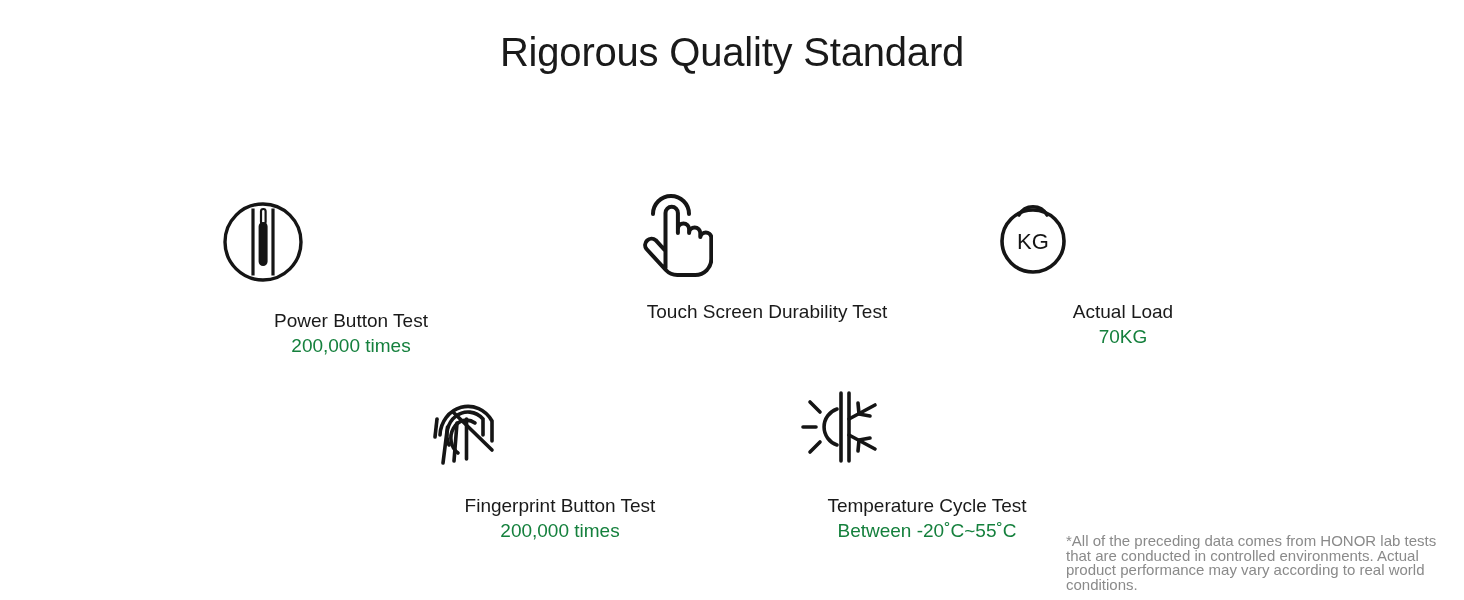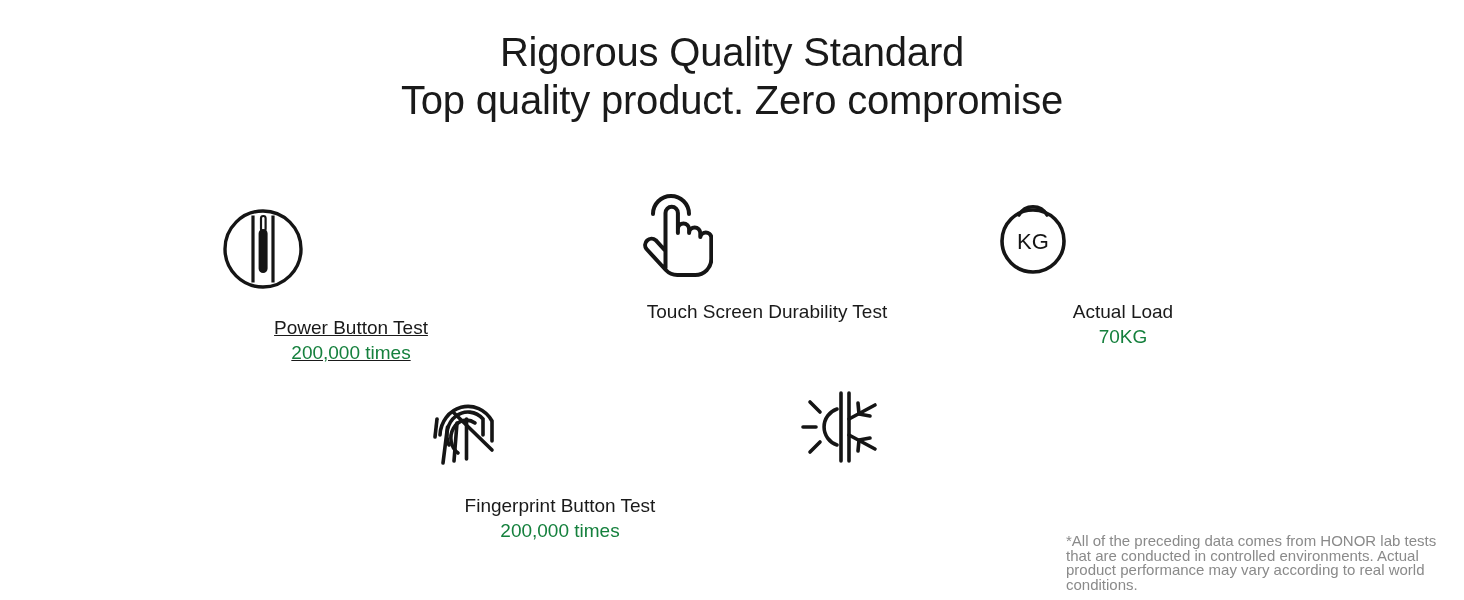--- a/index.html
+++ b/index.html
@@ -67,21 +67,21 @@
   }
   .feature .cap-sub {
     display: block;
     font-size: 19px;
     line-height: 25px;
     color: #15803d;
     white-space: nowrap;
   }
 
   
-  .pos-power      { left: 221px; top: 199px; text-decoration: underline; }
+  .pos-power      { left: 221px; top: 192px; }
   .pos-touch      { left: 637px; top: 183px; }
   .pos-load       { left: 993px; top: 183px; }
   
   .pos-fingerprint{ left: 430px; top: 377px; }
   .pos-temperature{ left: 797px; top: 377px; }
 
   
   .footnote {
     position: absolute;
     right: 18px;
@@ -93,21 +93,20 @@
     color: #8a8a8a;
   }
 </style>
 </head>
 <body>
 
 <div class="stage">
 
   <div class="heading">
     <span class="line">Rigorous Quality Standard</span>
-    <span class="line">Top quality product. Zero compromise</span>
   </div>
 
   <div class="feature pos-power">
     <div class="icon-wrap">
       <svg width="84" height="84" viewBox="0 0 84 84" aria-hidden="true">
         <circle cx="42" cy="42" r="38" fill="none" stroke="#151515" stroke-width="3.4"></circle>
         <line x1="32" y1="8.5" x2="32" y2="75.5" stroke="#151515" stroke-width="3.2"></line>
         <line x1="52" y1="8.5" x2="52" y2="75.5" stroke="#151515" stroke-width="3.2"></line>
         <rect x="40" y="9" width="4.6" height="15" rx="2.3" fill="none" stroke="#151515" stroke-width="2.2"></rect>
         <rect x="38.6" y="23" width="7" height="42" rx="3.5" fill="#151515" stroke="#151515" stroke-width="2"></rect>
@@ -197,17 +196,21 @@
           <line x1="44" y1="10" x2="44" y2="78"></line>
           <line x1="52" y1="10" x2="52" y2="78"></line>
 
           <line x1="52" y1="36" x2="78" y2="22"></line>
           <line x1="52" y1="52" x2="78" y2="66"></line>
           <path d="M62 31 L61 20 M62 31 L73 33"></path>
           <path d="M62 57 L61 68 M62 57 L73 55"></path>
         </g>
       </svg>
     </div>
+    <div class="caption">
+      <span class="cap-title">Temperature Cycle Test</span>
+      <span class="cap-sub">Between -20˚C~55˚C</span>
+    </div>
   </div>
 
   <div class="footnote">*All of the preceding data comes from HONOR lab tests that are conducted in controlled environments. Actual product performance may vary according to real world conditions.</div>
 
 </div>
 
 </body></html>

